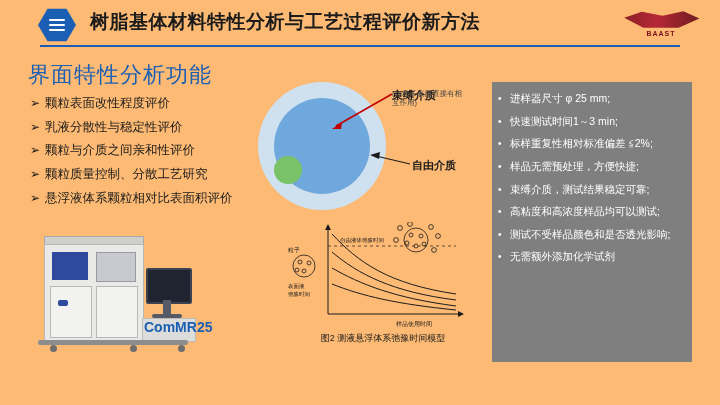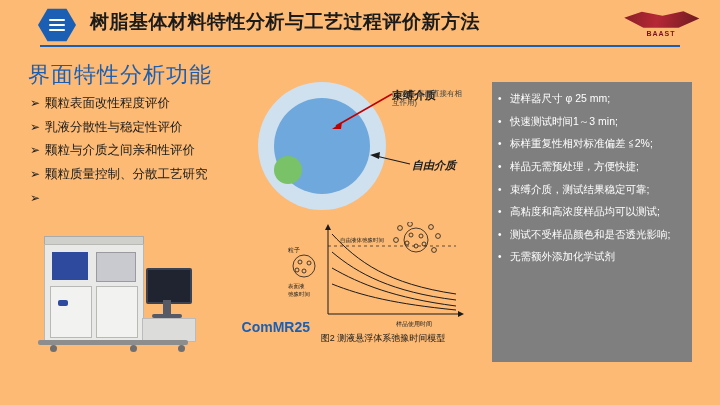--- a/index.html
+++ b/index.html
@@ -219,24 +219,24 @@
   .caster {
     position: absolute;
     top: 117px;
     width: 7px; height: 7px;
     border-radius: 50%;
     background: #6f6f6f;
   }
 
   .photo-caption {
     position: absolute;
-    left: 160px;
+    left: 144px;
     top: 318px;
     width: 150px;
-    text-align: right;
+    text-align: left;
     color: #1a5fb4;
     font-weight: bold;
     line-height: 1.3;
   }
   .photo-caption .l1 { font-size: 14px; }
   .photo-caption .l2 { font-size: 13px; }
 
   
   .circles {
     position: absolute;
@@ -297,21 +297,20 @@
     line-height: 1.25;
     width: 70px;
   }
   .lbl-free {
     position: absolute;
     left: 412px;
     top: 158px;
     font-size: 11px;
     color: #1b1b1b;
     font-weight: bold;
-    font-style: italic;
   }
   .arrow-red, .arrow-black {
     position: absolute;
   }
 
   
   .figure {
     position: absolute;
     left: 288px;
     top: 222px;
@@ -390,20 +389,21 @@
     <div class="bullet">
       <span class="mark">➢</span>
       <span class="txt">颗粒与介质之间亲和性评价</span>
     </div>
     <div class="bullet">
       <span class="mark">➢</span>
       <span class="txt">颗粒质量控制、分散工艺研究</span>
     </div>
     <div class="bullet">
       <span class="mark">➢</span>
+      <span class="txt">悬浮液体系颗粒相对比表面积评价</span>
     </div>
   </div>
 
   <div class="photo">
     <div class="cabinet-top"></div>
     <div class="cabinet"></div>
     <div class="panel-blue"></div>
     <div class="panel-blue2"></div>
     <div class="door-l"></div>
     <div class="door-r"></div>

